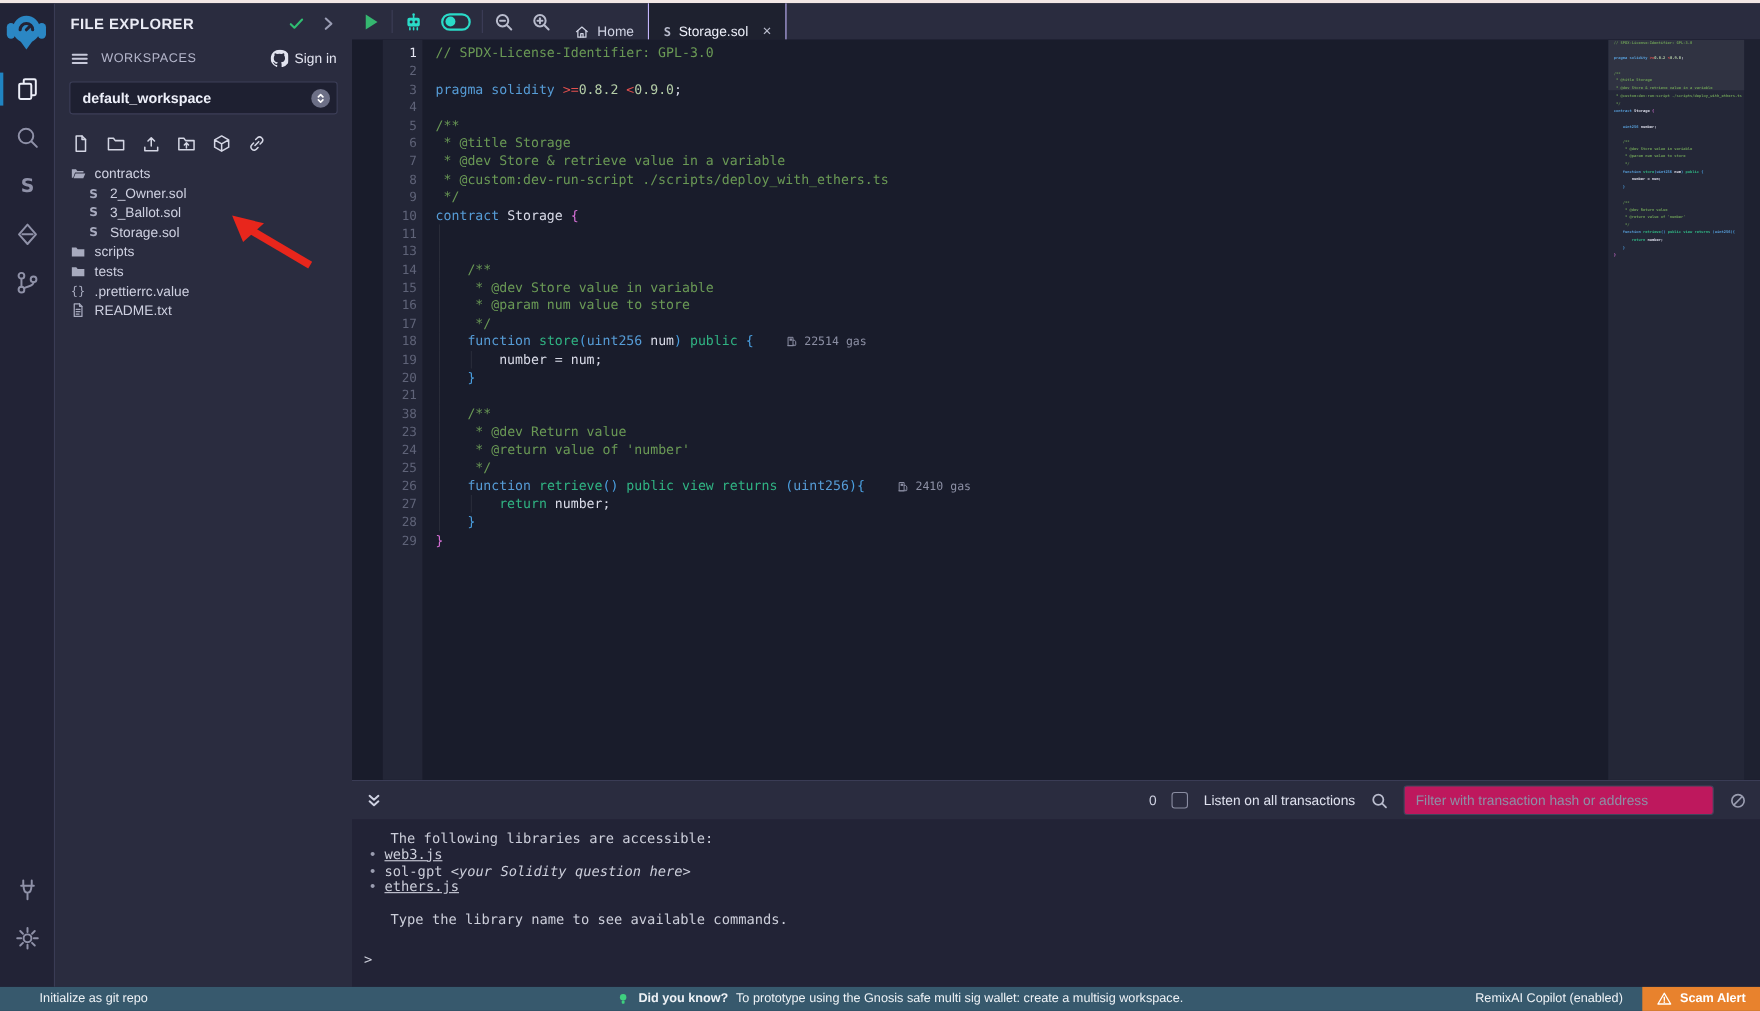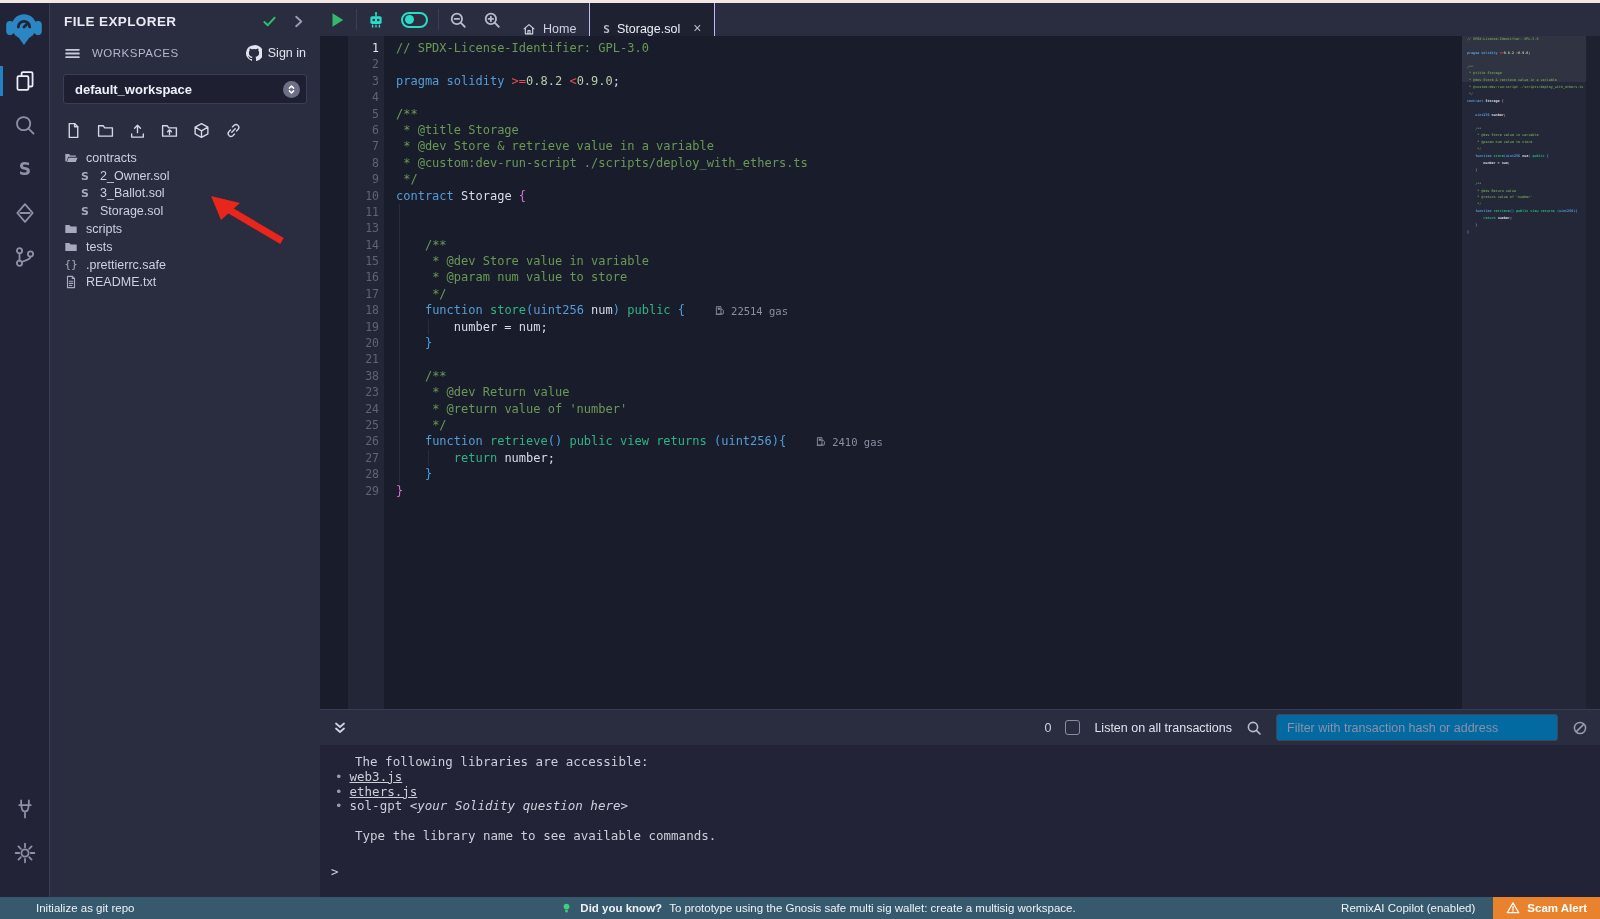--- a/index.html
+++ b/index.html
@@ -87,21 +87,21 @@
 
   
   .termheader { height:36px; background:#2a2c3f; border-top:1px solid #3a3c55; display:flex;
     align-items:center; padding:0 12px; gap:14px; color:#c9cbdc; }
   .termheader .collapse { width:16px; height:16px; color:#cfd2e2; cursor:pointer; }
   .th-spacer { flex:1; }
   .tcount { font-size:12.5px; color:#cfd2e2; }
   .cbx { width:15px; height:15px; border:1.5px solid #8a8da2; border-radius:3px; cursor:pointer; }
   .tlabel { font-size:12.5px; color:#dfe1ee; }
   .th-search { width:16px; height:16px; color:#b9bccd; }
-  .filter-input { background:#0369a1; border:1px solid #42445c; color:#dfe1ee; height:27px;
+  .filter-input { background:#be185d; border:1px solid #42445c; color:#dfe1ee; height:27px;
     width:282px; padding:0 10px; border-radius:3px; font-size:12.5px; outline:none; }
   .filter-input::placeholder { color:#8d90a6; }
   .th-ban { width:16px; height:16px; color:#9a9db0; cursor:pointer; }
 
   .terminal { height:152px; background:#222336; position:relative; padding-top:10px;
     font-family:"DejaVu Sans Mono",monospace; font-size:12.5px; color:#ccceda; }
   .tline { height:14.8px; line-height:14.8px; white-space:pre; padding-left:35px; }
   .tline.bullet { padding-left:15px; }
   .tline .dot { margin-right:7px; color:#9a9db0; }
   .tline a { color:#ccceda; text-decoration:underline; cursor:pointer; }
@@ -294,21 +294,21 @@
         <div class="trow" style="padding-left: 14px;">
           <span style="display: inline-flex;">
             <svg viewBox="0 0 16 16" fill="none" stroke="currentColor" stroke-width="1.3" stroke-linecap="round" stroke-linejoin="round">
               <path fill="currentColor" stroke="none" d="M1.5 3.3h4.6l1.5 1.9h6.9v7.5H1.5z"></path>
             </svg>
           </span>
           <span>tests</span>
         </div>
         <div class="trow" style="padding-left: 14px;">
           <span class="braces">{}</span>
-          <span>.prettierrc.safe</span>
+          <span>.prettierrc.value</span>
         </div>
         <div class="trow" style="padding-left: 14px;">
           <span style="display: inline-flex;">
             <svg viewBox="0 0 16 16" fill="none" stroke="currentColor" stroke-width="1.3" stroke-linecap="round" stroke-linejoin="round">
               <path d="M4 1.5h5.5L12 4v10.5H4z"></path>
               <path d="M9.5 1.5V4H12M6 7.2h4M6 9.6h4M6 12h3"></path>
             </svg>
           </span>
           <span>README.txt</span>
         </div>
@@ -469,22 +469,22 @@
       <input class="filter-input" type="text" placeholder="Filter with transaction hash or address" style="">
       <svg class="th-ban" viewBox="0 0 16 16" fill="none" stroke="currentColor" stroke-width="1.5">
           <circle cx="8" cy="8" r="5.6"></circle>
           <line x1="4.1" y1="11.9" x2="11.9" y2="4.1"></line>
         </svg>
     </div>
 
     <div class="terminal" id="terminal">
       <div class="tline">The following libraries are accessible:</div>
         <div class="tline bullet"><span class="dot">•</span><a>web3.js</a></div>
+        <div class="tline bullet"><span class="dot">•</span><span>sol-gpt </span><span class="it">&lt;your Solidity question here&gt;</span></div>
         <div class="tline bullet"><span class="dot">•</span><a>ethers.js</a></div>
-        <div class="tline bullet"><span class="dot">•</span><span>sol-gpt </span><span class="it">&lt;your Solidity question here&gt;</span></div>
         <div class="tline">&nbsp;</div>
         <div class="tline">Type the library name to see available commands.</div>
         <div class="prompt">&gt;</div>
     </div>
   </div>
 </div>
 
 <div class="statusbar">
   <div class="sb-left">Initialize as git repo</div>
   <div class="sb-center">

